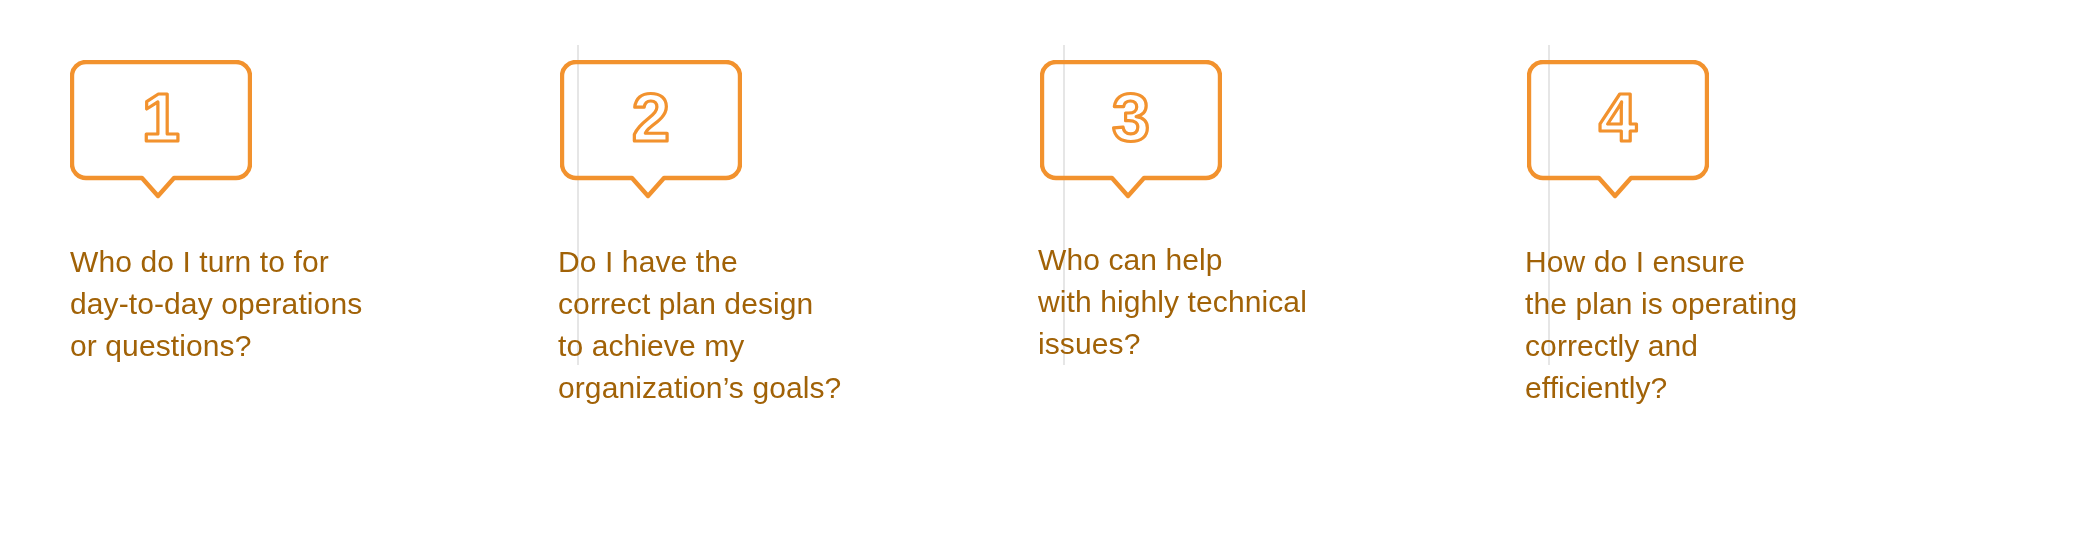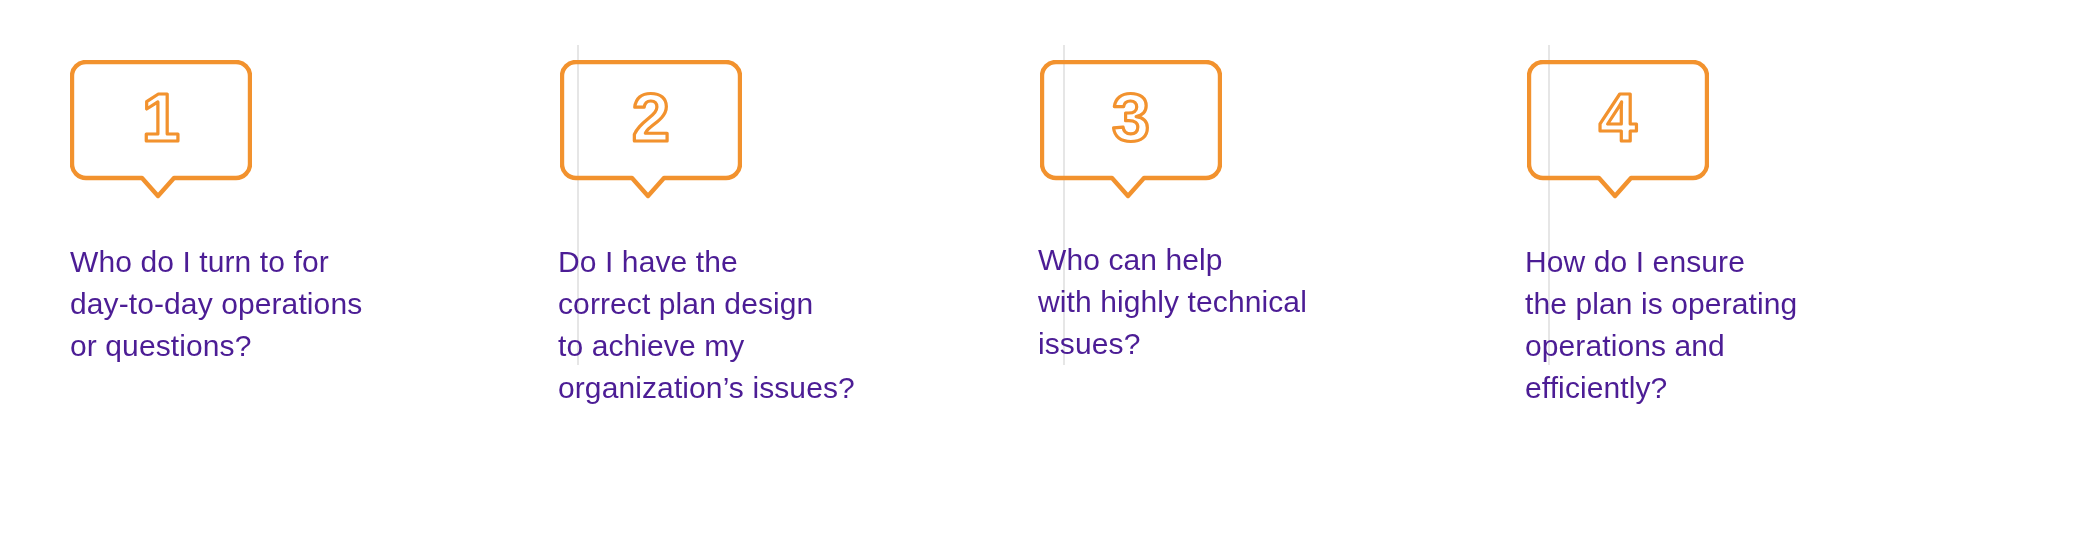--- a/index.html
+++ b/index.html
@@ -63,21 +63,21 @@
     margin-bottom: 0;
   }
 
   .card-2 .bubble,
   .card-3 .bubble,
   .card-4 .bubble { margin-left: 2px; }
 
   .question {
     margin: 0;
     padding: 0;
-    color: #4c1d95;
+    color: #a16207;
     font-family: "Liberation Sans", sans-serif;
     font-size: 30px;
     line-height: 42px;
     font-weight: 400;
     letter-spacing: 0.1px;
     white-space: pre-line;
   }
 
   .card-1 .question { margin-top: 33px; }
   .card-2 .question { margin-top: 33px; }
@@ -106,38 +106,38 @@
     </div>
 
     <div class="card card-2">
       <svg class="bubble" viewBox="0 0 182 148">
         <path d="M16 2 H166 A14 14 0 0 1 180 16 V104 A14 14 0 0 1 166 118 H104 L88 136 L72 118 H16 A14 14 0 0 1 2 104 V16 A14 14 0 0 1 16 2 Z" fill="none" stroke="#F2922E" stroke-width="4.4" stroke-linejoin="round" stroke-linecap="round"></path>
         <text x="91" y="63" text-anchor="middle" dominant-baseline="middle" font-family="'Liberation Sans', sans-serif" font-size="68" font-weight="700" fill="none" stroke="#F2922E" stroke-width="3.2" stroke-linejoin="round">2</text>
       </svg>
       <p class="question">Do I have the
 correct plan design
 to achieve my
-organization’s issues?</p>
+organization’s goals?</p>
     </div>
 
     <div class="card card-3">
       <svg class="bubble" viewBox="0 0 182 148">
         <path d="M16 2 H166 A14 14 0 0 1 180 16 V104 A14 14 0 0 1 166 118 H104 L88 136 L72 118 H16 A14 14 0 0 1 2 104 V16 A14 14 0 0 1 16 2 Z" fill="none" stroke="#F2922E" stroke-width="4.4" stroke-linejoin="round" stroke-linecap="round"></path>
         <text x="91" y="63" text-anchor="middle" dominant-baseline="middle" font-family="'Liberation Sans', sans-serif" font-size="68" font-weight="700" fill="none" stroke="#F2922E" stroke-width="3.2" stroke-linejoin="round">3</text>
       </svg>
       <p class="question">Who can help
 with highly technical
 issues?</p>
     </div>
 
     <div class="card card-4">
       <svg class="bubble" viewBox="0 0 182 148">
         <path d="M16 2 H166 A14 14 0 0 1 180 16 V104 A14 14 0 0 1 166 118 H104 L88 136 L72 118 H16 A14 14 0 0 1 2 104 V16 A14 14 0 0 1 16 2 Z" fill="none" stroke="#F2922E" stroke-width="4.4" stroke-linejoin="round" stroke-linecap="round"></path>
         <text x="91" y="63" text-anchor="middle" dominant-baseline="middle" font-family="'Liberation Sans', sans-serif" font-size="68" font-weight="700" fill="none" stroke="#F2922E" stroke-width="3.2" stroke-linejoin="round">4</text>
       </svg>
       <p class="question">How do I ensure
 the plan is operating
-operations and
+correctly and
 efficiently?</p>
     </div>
 
   </div>
 </div>
 
 </body></html>

